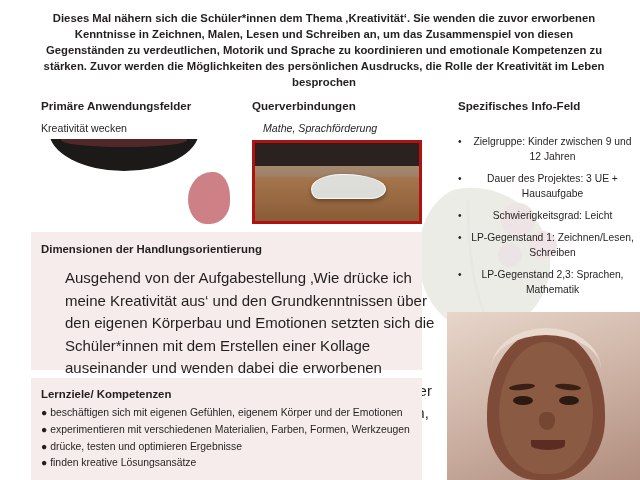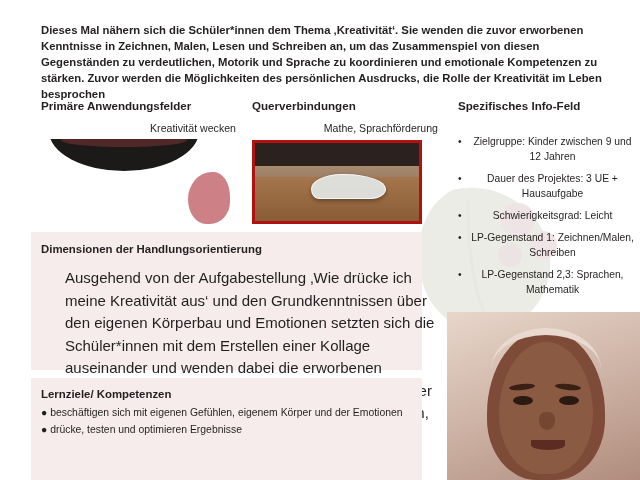--- a/index.html
+++ b/index.html
@@ -11,48 +11,48 @@
     background: #ffffff;
     font-family: "Liberation Sans", sans-serif;
     color: #231f20;
     position: relative;
   }
 
   
   .intro {
     position: absolute;
     left: 41px;
-    top: 22px;
+    top: 10px;
     width: 566px;
     font-size: 11.3px;
     font-weight: bold;
     line-height: 1.42;
     color: #231f20;
+    text-align: center;
   }
 
   
   .col-head {
     position: absolute;
     font-size: 11.6px;
     font-weight: bold;
     color: #231f20;
   }
   #head-anwendung { left: 41px; top: 99px; }
   #head-quer      { left: 252px; top: 99px; }
   #head-info      { left: 458px; top: 99px; }
 
   .col-sub {
     position: absolute;
     font-size: 10.6px;
     color: #231f20;
     line-height: 1.35;
-    text-align: right;
   }
   #sub-anwendung { left: 41px; top: 121px; width: 195px; }
-  #sub-quer      { left: 248px; top: 121px; width: 190px; }
+  #sub-quer      { left: 263px; top: 121px; width: 190px; font-style: italic; }
 
   
   .info-list {
     position: absolute;
     left: 458px;
     top: 134px;
     width: 176px;
     font-size: 10.3px;
     line-height: 1.46;
     color: #231f20;
@@ -320,21 +320,21 @@
   <div class="bullet-row">
     <span class="dot">•</span>
     <span class="txt">Dauer des Projektes: 3 UE + Hausaufgabe</span>
   </div>
   <div class="bullet-row">
     <span class="dot">•</span>
     <span class="txt">Schwierigkeitsgrad: Leicht</span>
   </div>
   <div class="bullet-row">
     <span class="dot">•</span>
-    <span class="txt">LP-Gegenstand 1: Zeichnen/Malen, Schreiben</span>
+    <span class="txt">LP-Gegenstand 1: Zeichnen/Lesen, Schreiben</span>
   </div>
   <div class="bullet-row">
     <span class="dot">•</span>
     <span class="txt">LP-Gegenstand 2,3: Sprachen, Mathematik</span>
   </div>
 </div>
 
 <div class="red-band"></div>
 <div class="photo-bowl">
   <div class="bowl-shape"></div>
@@ -353,21 +353,23 @@
 </div>
 
 <div class="panel" id="panel-dimensionen"></div>
 <div class="panel-title" id="title-dimensionen">Dimensionen der Handlungsorientierung</div>
 <div class="panel-body" id="body-dimensionen">Ausgehend von der Aufgabestellung ‚Wie drücke ich meine Kreativität aus‘ und den Grundkenntnissen über den eigenen Körperbau und Emotionen setzten sich die Schüler*innen mit dem Erstellen einer Kollage auseinander und wenden dabei die erworbenen Kompetenzen an (Zeichnen, Kleben, Schreiben). In der bildenden Kunst gibt es mehrere Wege und Techniken, um den Gefühlen und Emotionen einen Ausdruck zu verleihen,</div>
 
 <div class="panel" id="panel-lernziele"></div>
 <div class="panel-title" id="title-lernziele">Lernziele/ Kompetenzen</div>
 <div class="lern-list">
   <div class="li">● beschäftigen sich mit eigenen Gefühlen, eigenem Körper und der Emotionen</div>
+  <div class="li">● experimentieren mit verschiedenen Materialien, Farben, Formen, Werkzeugen</div>
   <div class="li">● drücke, testen und optimieren Ergebnisse</div>
+  <div class="li">● finden kreative Lösungsansätze</div>
 </div>
 
 <div class="photo-portrait">
   <div class="pp-bg"></div>
   <div class="pp-head"></div>
   <div class="pp-face"></div>
   <div class="pp-hairline"></div>
   <div class="pp-brow l"></div>
   <div class="pp-brow r"></div>
   <div class="pp-eye l"></div>

